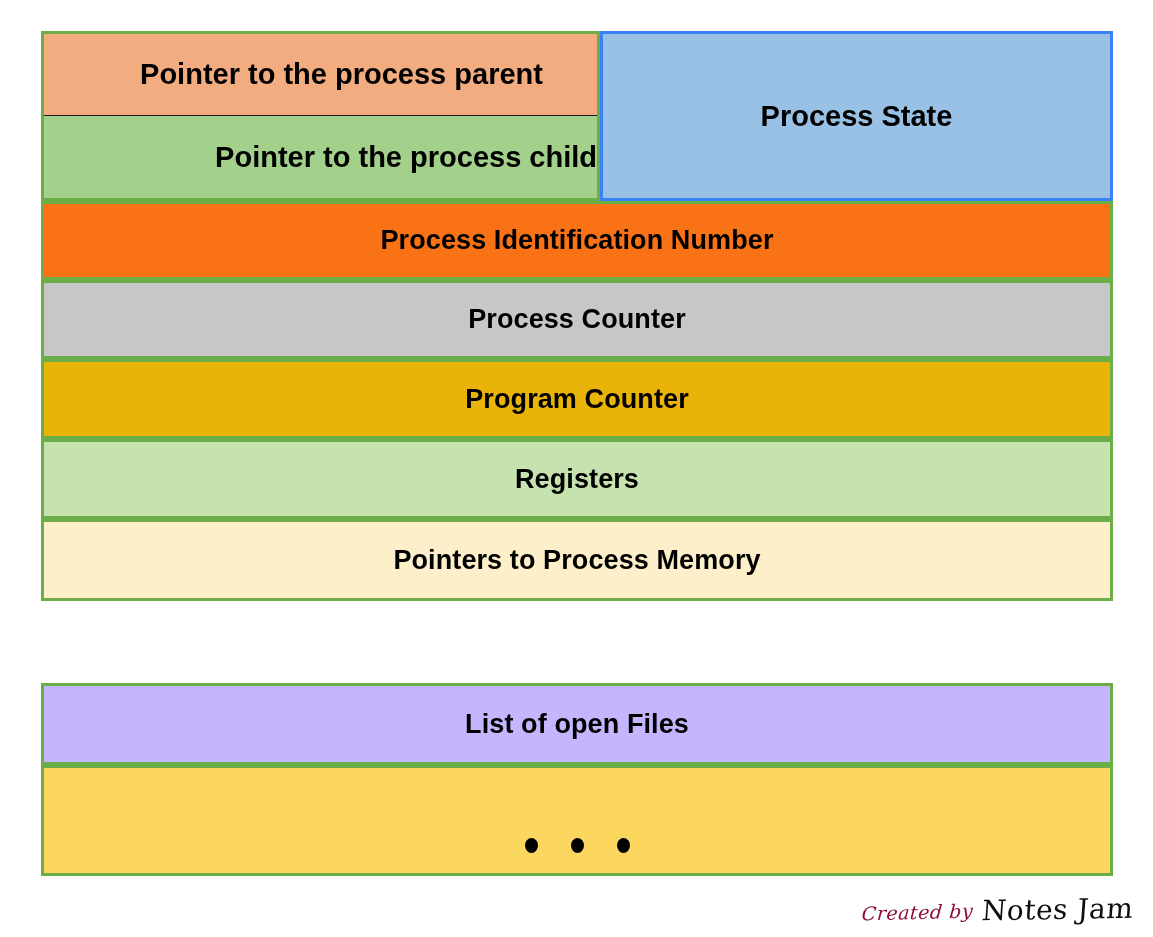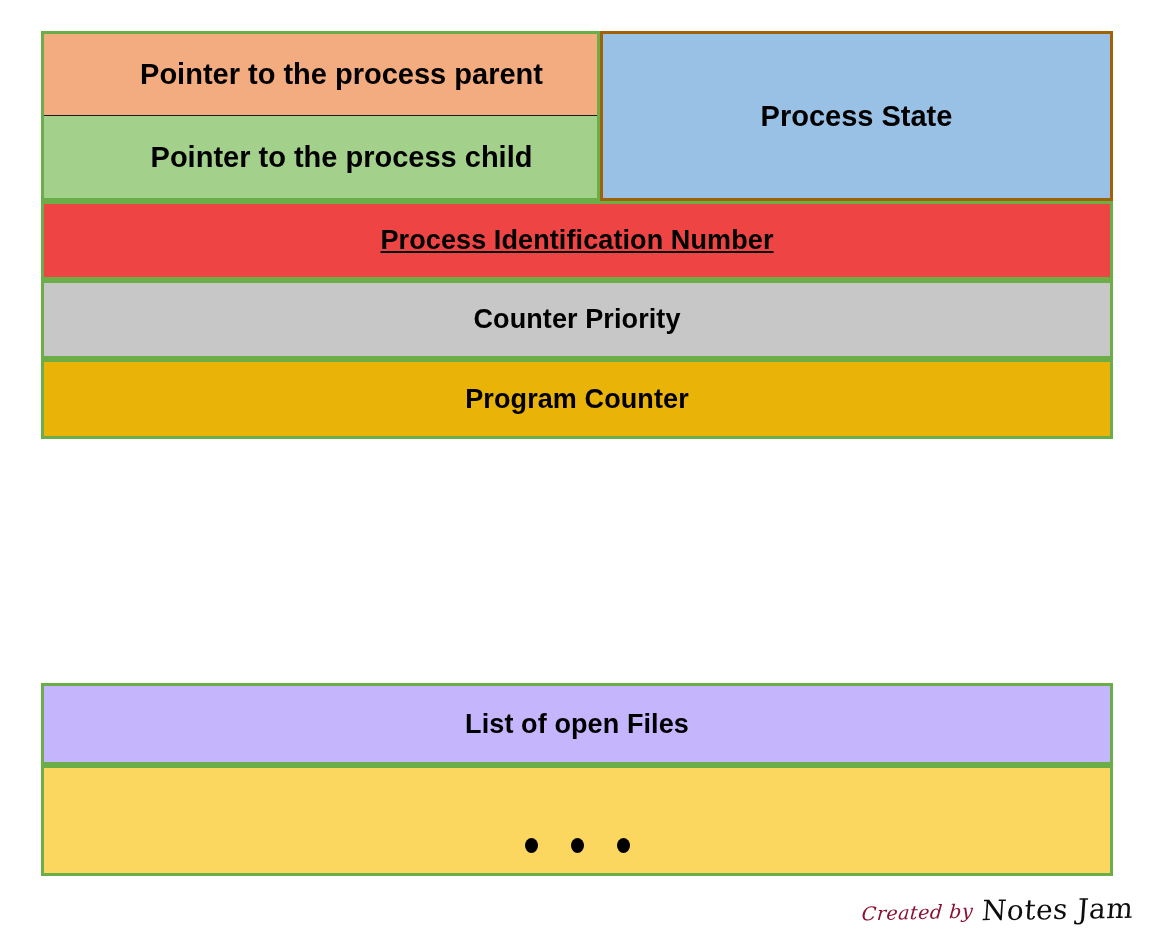--- a/index.html
+++ b/index.html
@@ -81,21 +81,21 @@
     white-space: nowrap;
     line-height: 1;
   }
   .state-cell {
     position: absolute;
     left: 559px;
     top: 0;
     width: 513px;
     height: 170px;
     box-sizing: border-box;
-    border: 3px solid #a16207;
+    border: 3px solid #3b82f6;
     display: flex;
     align-items: center;
     justify-content: center;
   }
   .state-cell .cell-label {
     font-size: 29px;
     font-weight: bold;
     color: #000000;
     white-space: nowrap;
     line-height: 1;
@@ -152,44 +152,50 @@
 <body>
 
 <div id="pcb-diagram">
 
   <div class="top-area">
 
     <div class="left-stack">
       <div class="left-cell parent-cell" style="background:#F2AC80;">
         <span class="cell-label">Pointer to the process parent</span>
       </div>
-      <div class="left-cell" style="background:#A3D18B;">
+      <div class="left-cell" style="background:#A3D18B;justify-content:flex-end;">
         <span class="cell-label">Pointer to the process child</span>
       </div>
     </div>
 
     <div class="state-cell" style="background:#99C1E6;">
       <span class="cell-label">Process State</span>
     </div>
 
   </div>
 
-  <div class="pcb-row" style="top:170px; height:79px; background:#ef4444;text-decoration:underline;">
+  <div class="pcb-row" style="top:170px; height:79px; background:#f97316;">
     <span class="row-label">Process Identification Number</span>
   </div>
 
   <div class="pcb-row" style="top:249px; height:79px; background:#C7C7C7;">
-    <span class="row-label">Counter Priority</span>
+    <span class="row-label">Process Counter</span>
   </div>
 
   <div class="pcb-row" style="top:328px; height:80px; background:#eab308;">
     <span class="row-label">Program Counter</span>
   </div>
 
-
+  <div class="pcb-row" style="top:408px; height:80px; background:#C6E3AF;">
+    <span class="row-label">Registers</span>
+  </div>
+
+  <div class="pcb-row" style="top:488px; height:82px; background:#FDEFC9;">
+    <span class="row-label">Pointers to Process Memory</span>
+  </div>
 
 
   <div class="pcb-row" style="top:652px; height:82px; background:#c4b5fd;">
     <span class="row-label">List of open Files</span>
   </div>
 
   <div class="pcb-row" style="top:734px; height:111px; background:#FCD75F;">
     <span class="row-label"></span>
     <div class="ellipsis-wrap">
       <span class="dot"></span>

